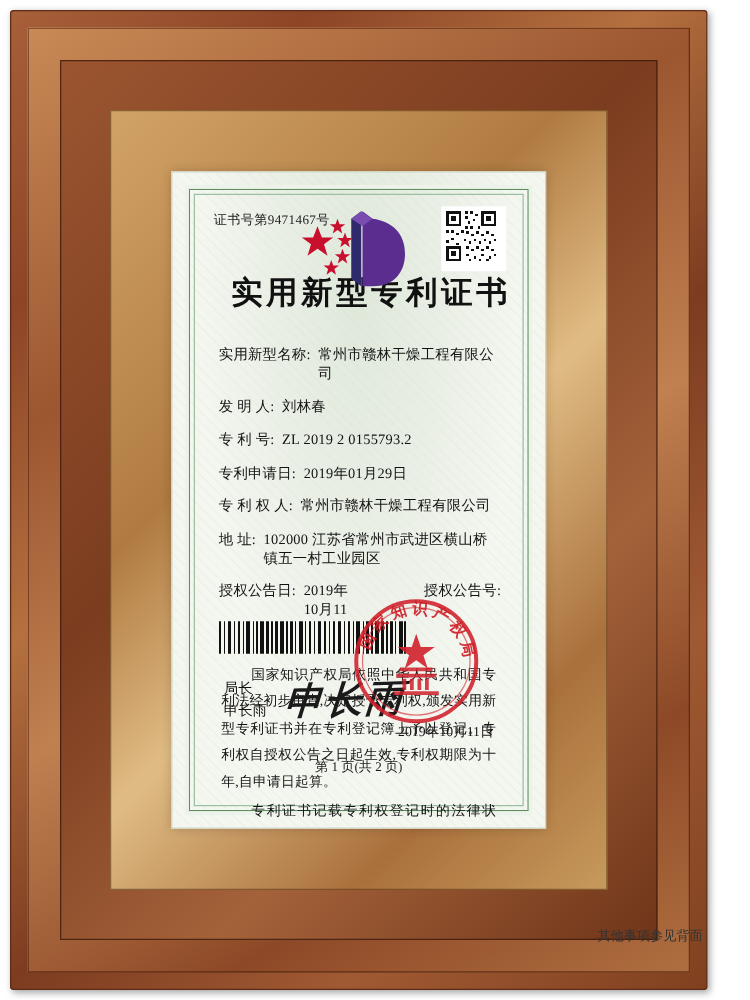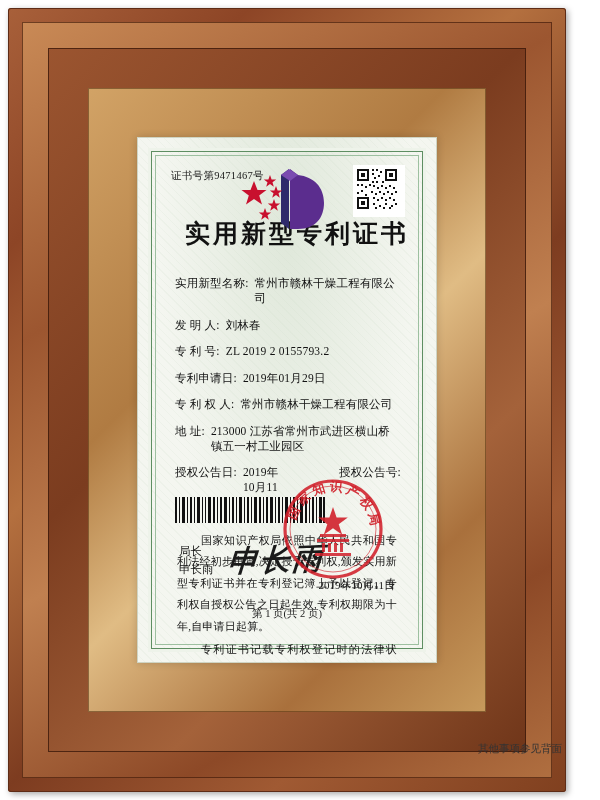--- a/index.html
+++ b/index.html
@@ -350,21 +350,21 @@
                   <span class="field-value">2019年01月29日</span>
                 </div>
 
                 <div class="field-row">
                   <span class="field-label">专 利 权 人:</span>
                   <span class="field-value">常州市赣林干燥工程有限公司</span>
                 </div>
 
                 <div class="field-row">
                   <span class="field-label">地 址:</span>
-                  <span class="field-value">213000 江苏省常州市武进区横山桥镇五一村工业园区</span>
+                  <span class="field-value">102000 江苏省常州市武进区横山桥镇五一村工业园区</span>
                 </div>
 
                 <div class="field-row">
                   <span class="field-label">授权公告日:</span>
                   <span class="field-value">2019年10月11日</span>
                   <span class="inline-pair">授权公告号:</span>
                 </div>
 
               </div>
 

